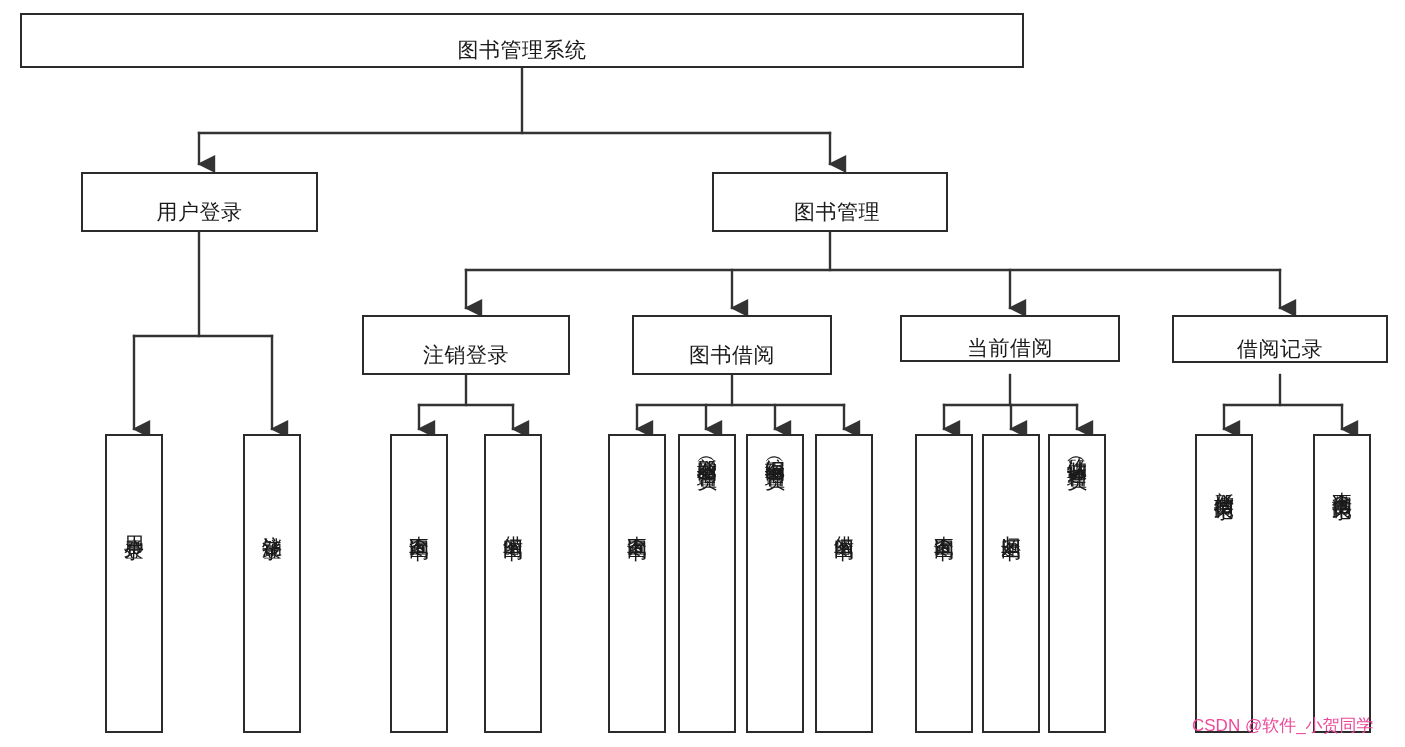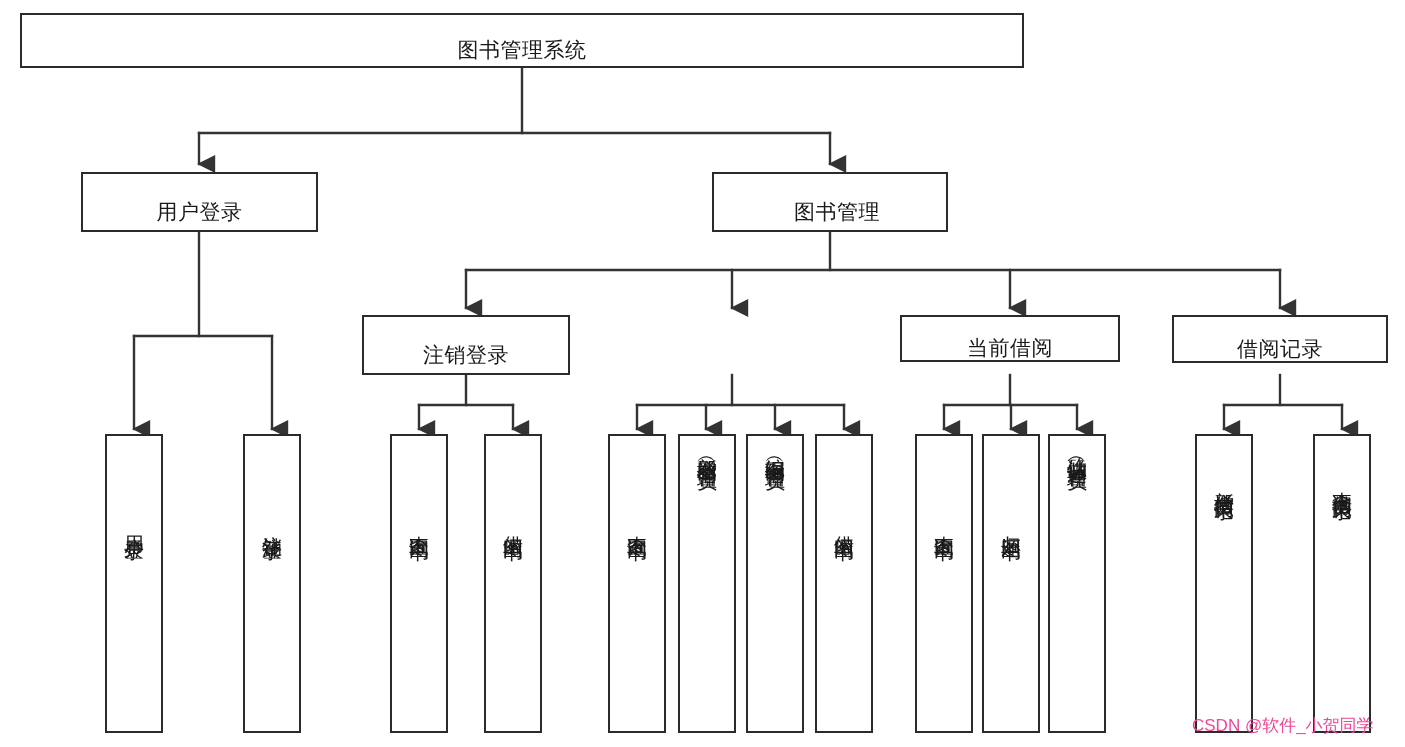--- a/index.html
+++ b/index.html
@@ -136,20 +136,23 @@
   <div class="node horiz" style="left:81px; top:172px; width:237px; height:60px;">
     <span class="node-label">用户登录</span>
   </div>
   <div class="node horiz" style="left:712px; top:172px; width:236px; height:60px;padding-left:14px;">
     <span class="node-label">图书管理</span>
   </div>
 
   <div class="node horiz" style="left:362px; top:315px; width:208px; height:60px;">
     <span class="node-label">注销登录</span>
   </div>
+  <div class="node horiz" style="left:632px; top:315px; width:200px; height:60px;">
+    <span class="node-label">图书借阅</span>
+  </div>
   <div class="node horiz" style="left:900px; top:315px; width:220px; height:47px;">
     <span class="node-label">当前借阅</span>
   </div>
   <div class="node horiz" style="left:1172px; top:315px; width:216px; height:48px;">
     <span class="node-label">借阅记录</span>
   </div>
 
   <div class="node vert" style="left:105px; top:434px; width:58px; height:299px; padding-top:84px;">
     <span class="node-label">用户登录</span>
   </div>

